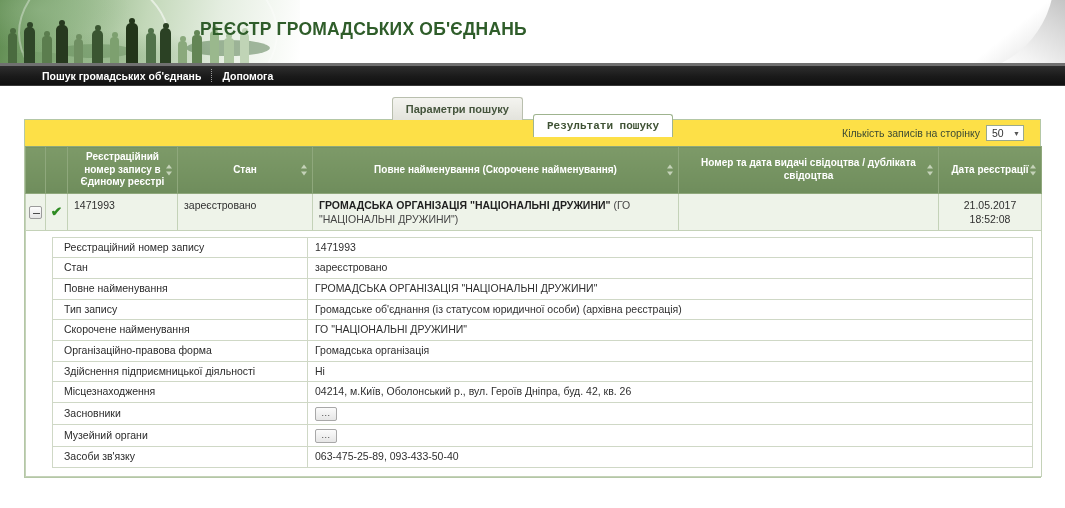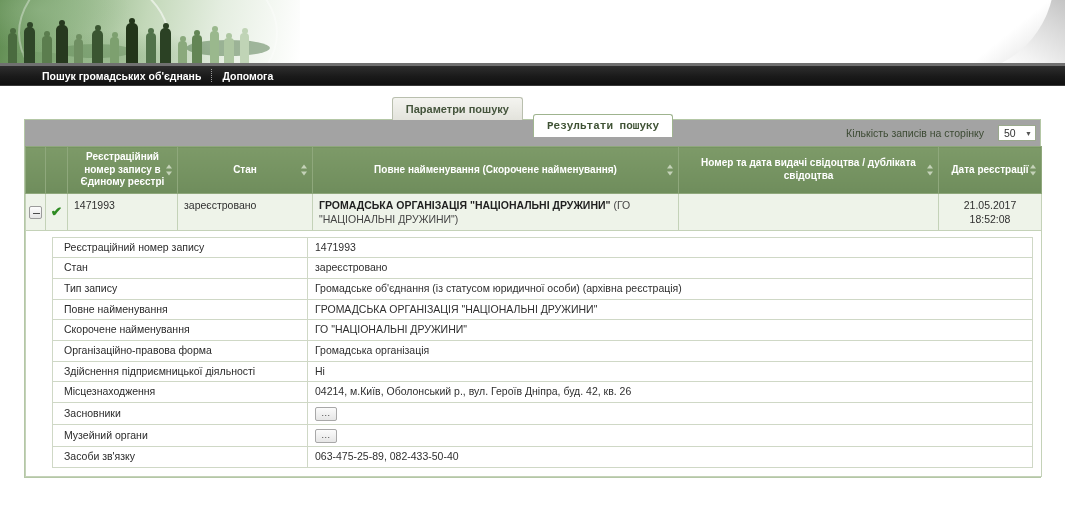--- a/index.html
+++ b/index.html
@@ -167,22 +167,22 @@
     font-family: Liberation Mono, monospace;
   }
 
   .panel {
     border: 1px solid #b4c7a6;
     background: #ffffff;
     margin-top: -1px;
     padding: 0;
   }
   .panel-top {
-    background: #a3a3a3;
-    padding: 5px 4px 5px 0;
+    background: #fde047;
+    padding: 5px 16px 5px 0;
     display: flex;
     justify-content: flex-end;
     align-items: center;
     gap: 6px;
   }
   .panel-top .lbl {
     font-size: 10.5px;
     color: #3c4a33;
   }
   .pagesize {
@@ -191,21 +191,20 @@
     font-size: 10.5px;
     color: #333;
     display: inline-flex;
     align-items: center;
     height: 16px;
     padding: 0 3px 0 5px;
     min-width: 38px;
     justify-content: space-between;
     gap: 6px;
     cursor: pointer;
-    margin-left: 8px;
   }
   .pagesize .caret {
     font-size: 7px;
     color: #555;
     line-height: 1;
   }
 
   
   table.grid {
     width: 100%;
@@ -349,20 +348,21 @@
     <div class="fig f7"></div>
     <div class="fig f8"></div>
     <div class="fig f9"></div>
     <div class="fig f10"></div>
     <div class="fig f11"></div>
     <div class="fig f12"></div>
     <div class="fig f13"></div>
     <div class="fig f14"></div>
     <div class="fig f15"></div>
   </div>
+  <div class="banner-title">РЕЄСТР ГРОМАДСЬКИХ ОБ'ЄДНАНЬ</div>
   <div class="page-curl">
     <div class="shade"></div>
     <div class="sheet"></div>
   </div>
 </div>
 
 <div class="navbar">
   <div class="nav-item">Пошук громадських об'єднань</div>
   <div class="nav-sep"></div>
   <div class="nav-item">Допомога</div>
@@ -446,26 +446,26 @@
               <tbody>
                 <tr>
                   <td class="k">Реєстраційний номер запису</td>
                   <td class="v">1471993</td>
                 </tr>
                 <tr>
                   <td class="k">Стан</td>
                   <td class="v">зареєстровано</td>
                 </tr>
                 <tr>
+                  <td class="k">Повне найменування</td>
+                  <td class="v">ГРОМАДСЬКА ОРГАНІЗАЦІЯ "НАЦІОНАЛЬНІ ДРУЖИНИ"</td>
+                </tr>
+                <tr>
                   <td class="k">Тип запису</td>
                   <td class="v">Громадське об'єднання (із статусом юридичної особи) (архівна реєстрація)</td>
-                </tr>
-                <tr>
-                  <td class="k">Повне найменування</td>
-                  <td class="v">ГРОМАДСЬКА ОРГАНІЗАЦІЯ "НАЦІОНАЛЬНІ ДРУЖИНИ"</td>
                 </tr>
                 <tr>
                   <td class="k">Скорочене найменування</td>
                   <td class="v">ГО "НАЦІОНАЛЬНІ ДРУЖИНИ"</td>
                 </tr>
                 <tr>
                   <td class="k">Організаційно-правова форма</td>
                   <td class="v">Громадська організація</td>
                 </tr>
                 <tr>
@@ -483,21 +483,21 @@
                   </td>
                 </tr>
                 <tr>
                   <td class="k">Музейний органи</td>
                   <td class="v">
                     <span class="dots-btn">...</span>
                   </td>
                 </tr>
                 <tr>
                   <td class="k">Засоби зв'язку</td>
-                  <td class="v">063-475-25-89, 082-433-50-40</td>
+                  <td class="v">063-475-25-89, 093-433-50-40</td>
                 </tr>
 
               </tbody>
             </table>
           </td>
         </tr>
 
       </tbody>
     </table>
   </div>

